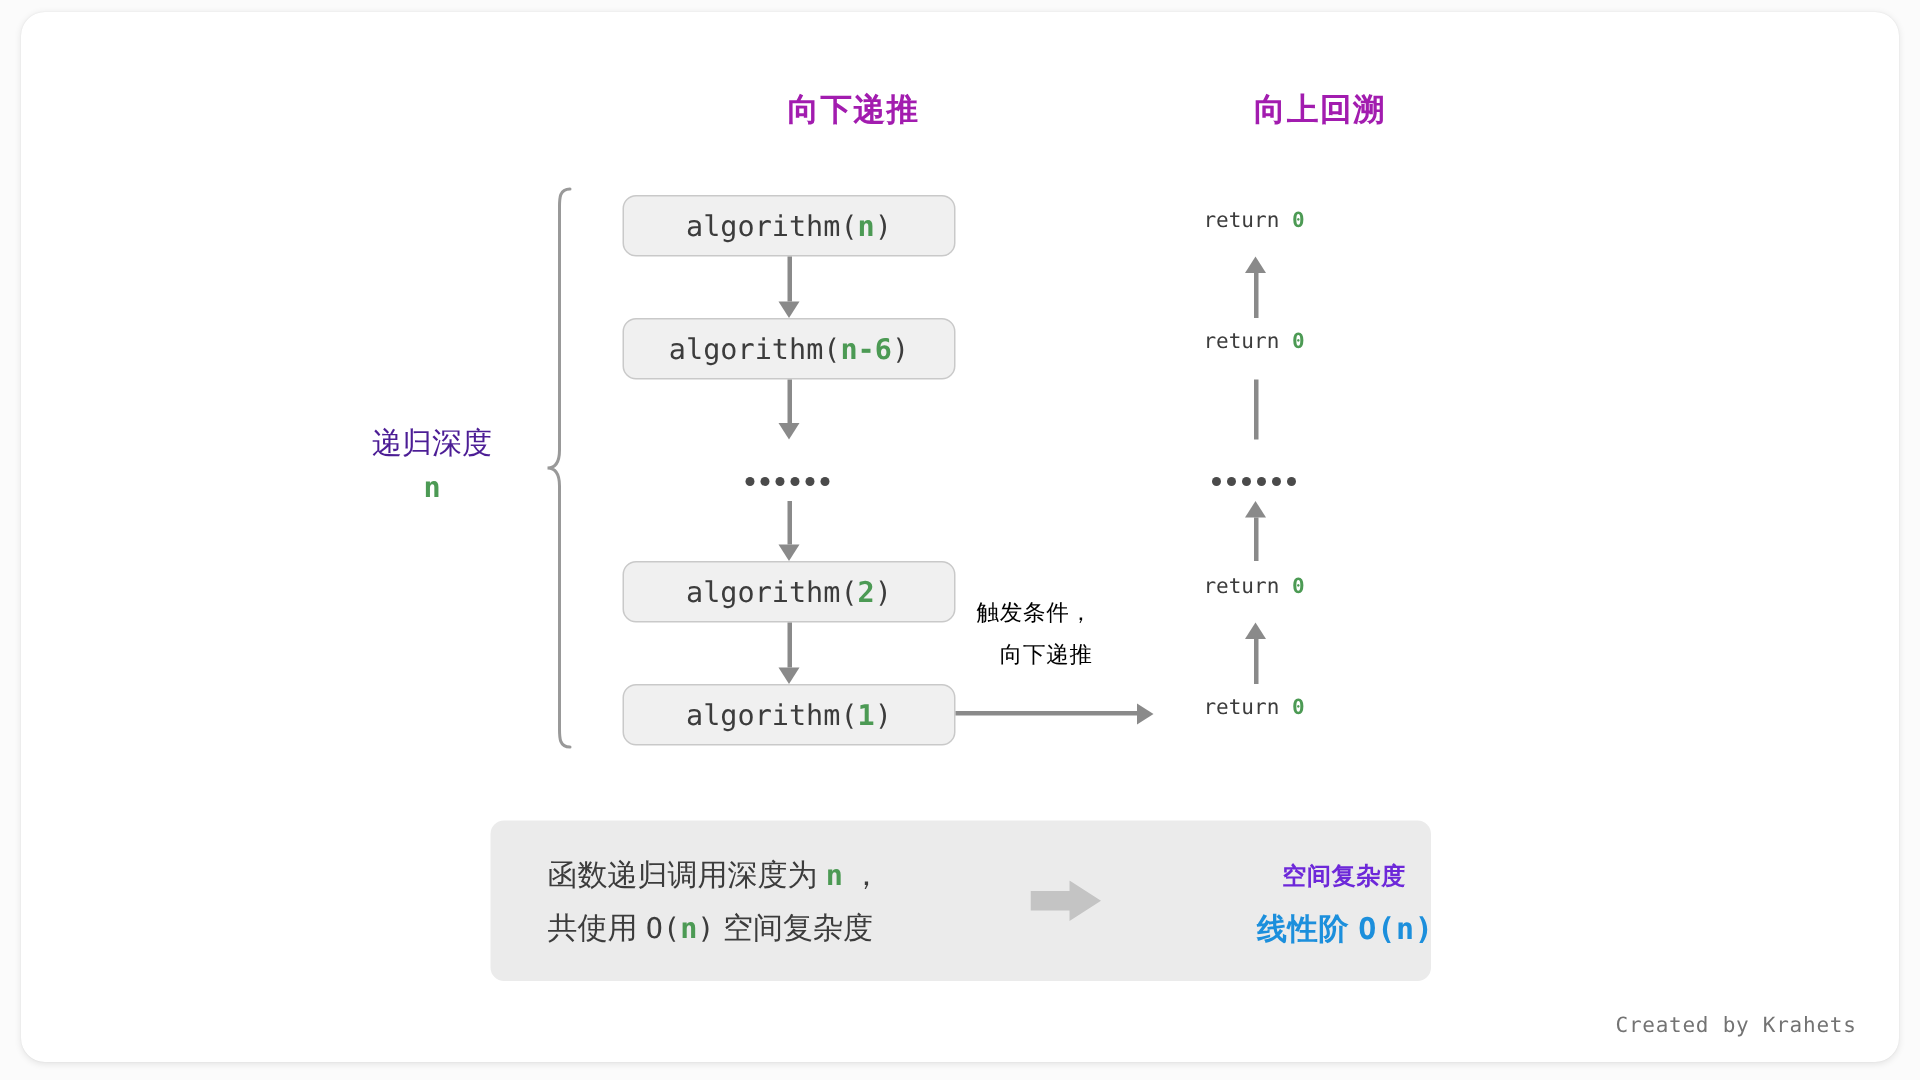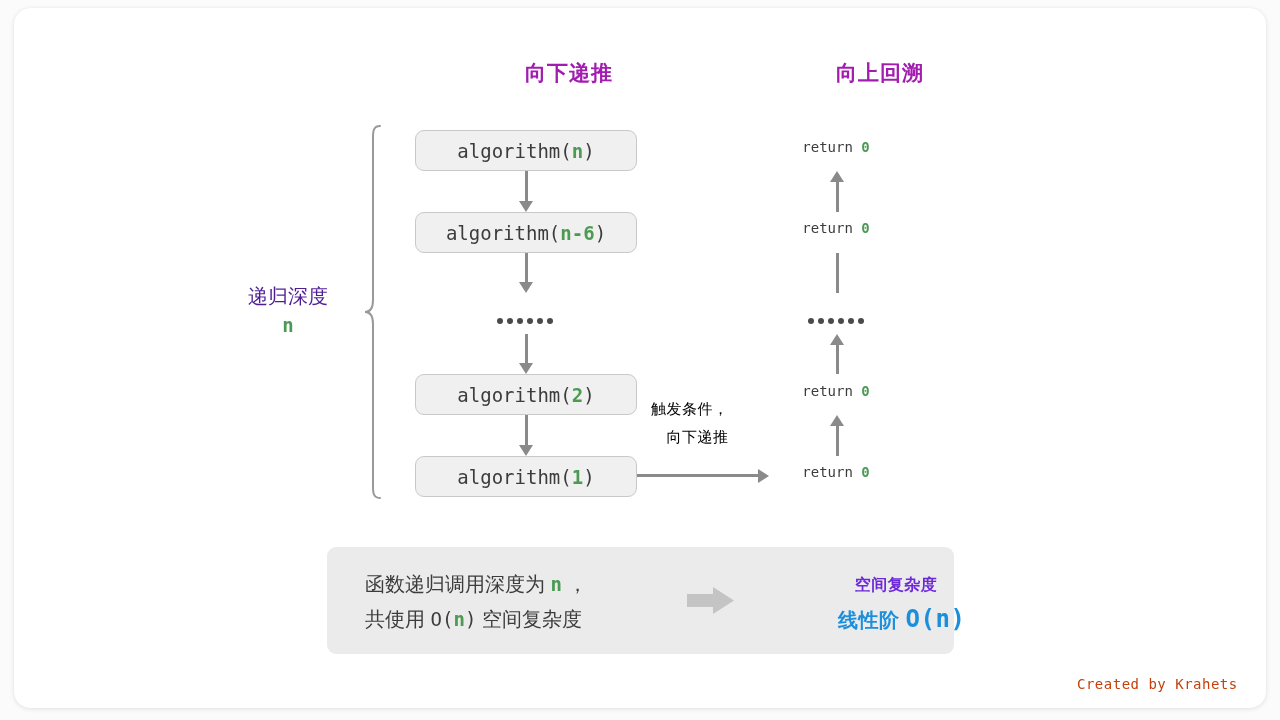--- a/index.html
+++ b/index.html
@@ -233,31 +233,31 @@
   #summary-right .r2 {
     display: block;
     font-size: 20px;
     font-weight: bold;
     color: #1c8fdc;
     line-height: 35px;
     letter-spacing: 0.5px;
   }
   #summary-right .r2 .mono {
     font-family: "DejaVu Sans Mono", "Liberation Mono", monospace;
-    font-size: 24px;
+    font-size: 20px;
   }
 
   
   #watermark {
     position: absolute;
     left: 1077px;
     top: 676px;
     font-family: "DejaVu Sans Mono", "Liberation Mono", monospace;
     font-size: 14px;
-    color: #c2410c;
+    color: #737373;
     letter-spacing: 0.5px;
     white-space: nowrap;
   }
 </style>
 </head>
 <body>
 
 <div id="stage">
   <div class="card"></div>
 

